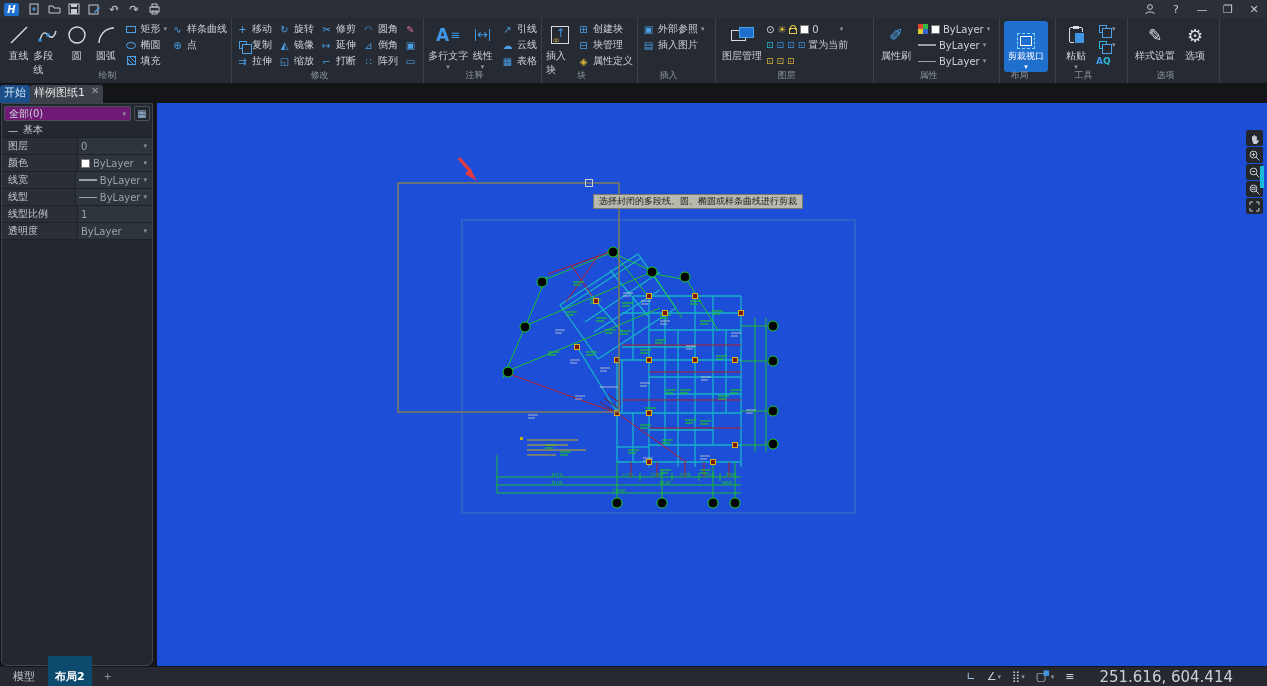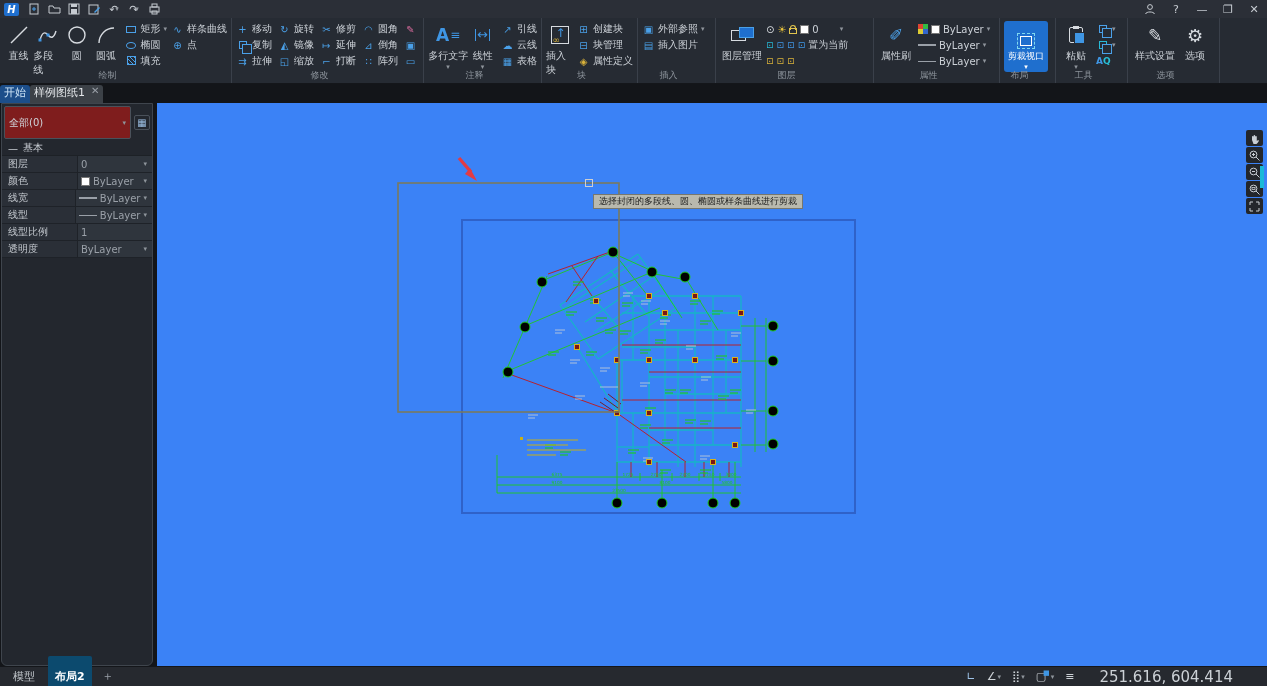--- a/index.html
+++ b/index.html
@@ -68,35 +68,35 @@
   .doctabs { position:absolute; left:0; top:84px; width:100%; height:19px; background:#131519; display:flex; align-items:flex-end; }
   .dtab { height:18px; display:flex; padding:0 4px; font-size:11px; border-radius:3px 3px 0 0; margin-left:0; }
   .dtab.start { background:#1c4e8a; color:#cfe6f8; }
   .dtab.active { background:#3c4147; color:#e3e6e9; gap:6px; }
   .dtab .close { color:#9aa0a8; font-size:10px; }
 
   
   .panel { position:absolute; left:1px; top:103px; width:152px; height:563px; background:#23272e;
     border:1px solid #3f454d; border-radius:0 0 6px 6px; }
   .filter-row { display:flex; align-items:center; gap:3px; padding:2px 2px; }
-  .filter { flex:1; height:33px; background:#7f1d1d; border:1px solid #4a515a; border-radius:2px;
+  .filter { flex:1; height:15px; background:#701a75; border:1px solid #4a515a; border-radius:2px;
     color:#cfd4da; font-size:10px; display:flex; align-items:center; padding:0 4px; }
   .filter .drop { margin-left:auto; }
   .fbtn { width:16px; height:15px; border:1px solid #4a515a; border-radius:2px; color:#9fc3e8;
     font-size:10px; display:flex; align-items:center; justify-content:center; }
   .sect { height:15px; display:flex; align-items:center; gap:5px; color:#c9ced4; font-size:10px;
     padding:0 6px; border-bottom:1px solid #1d2126; }
   .prow { display:flex; height:17px; border-bottom:1px solid #1e2228; font-size:10px; }
   .prow .lab { width:76px; background:#2a2f37; color:#c3c8ce; display:flex; align-items:center;
     padding-left:6px; border-right:1px solid #1e2228; }
   .prow .val { flex:1; background:#2f353d; color:#9aa0a8; display:flex; align-items:center; gap:3px; padding:0 3px; }
   .prow .val .drop { margin-left:auto; margin-right:2px; }
 
   
-  .canvas { position:absolute; left:157px; top:103px; width:1110px; height:563px; background:#3b82f6; }
+  .canvas { position:absolute; left:157px; top:103px; width:1110px; height:563px; background:#1d4ed8; }
   .tooltip { position:absolute; left:436px; top:91px; height:15px; background:#b9b9ae; border:1px solid #77776e;
     color:#1d1d1d; font-size:9px; line-height:13px; padding:0 5px; white-space:nowrap; }
   .nav { position:absolute; right:3px; top:27px; width:18px; display:flex; flex-direction:column; gap:1px; }
   .navbtn { width:17px; height:16px; background:#23262b; border-radius:2px; display:flex; align-items:center; justify-content:center; }
   .cyanbar { position:absolute; right:3px; top:63px; width:4px; height:22px; background:#19b9d8; }
 
   
   .bottombar { position:absolute; left:0; bottom:0; width:100%; height:20px; background:#26292f;
     border-top:1px solid #14161a; display:flex; align-items:center; color:#c3c8cd; font-size:11px; }
   .ltab { padding:13px 7px; margin-left:6px; border-radius:2px; }

